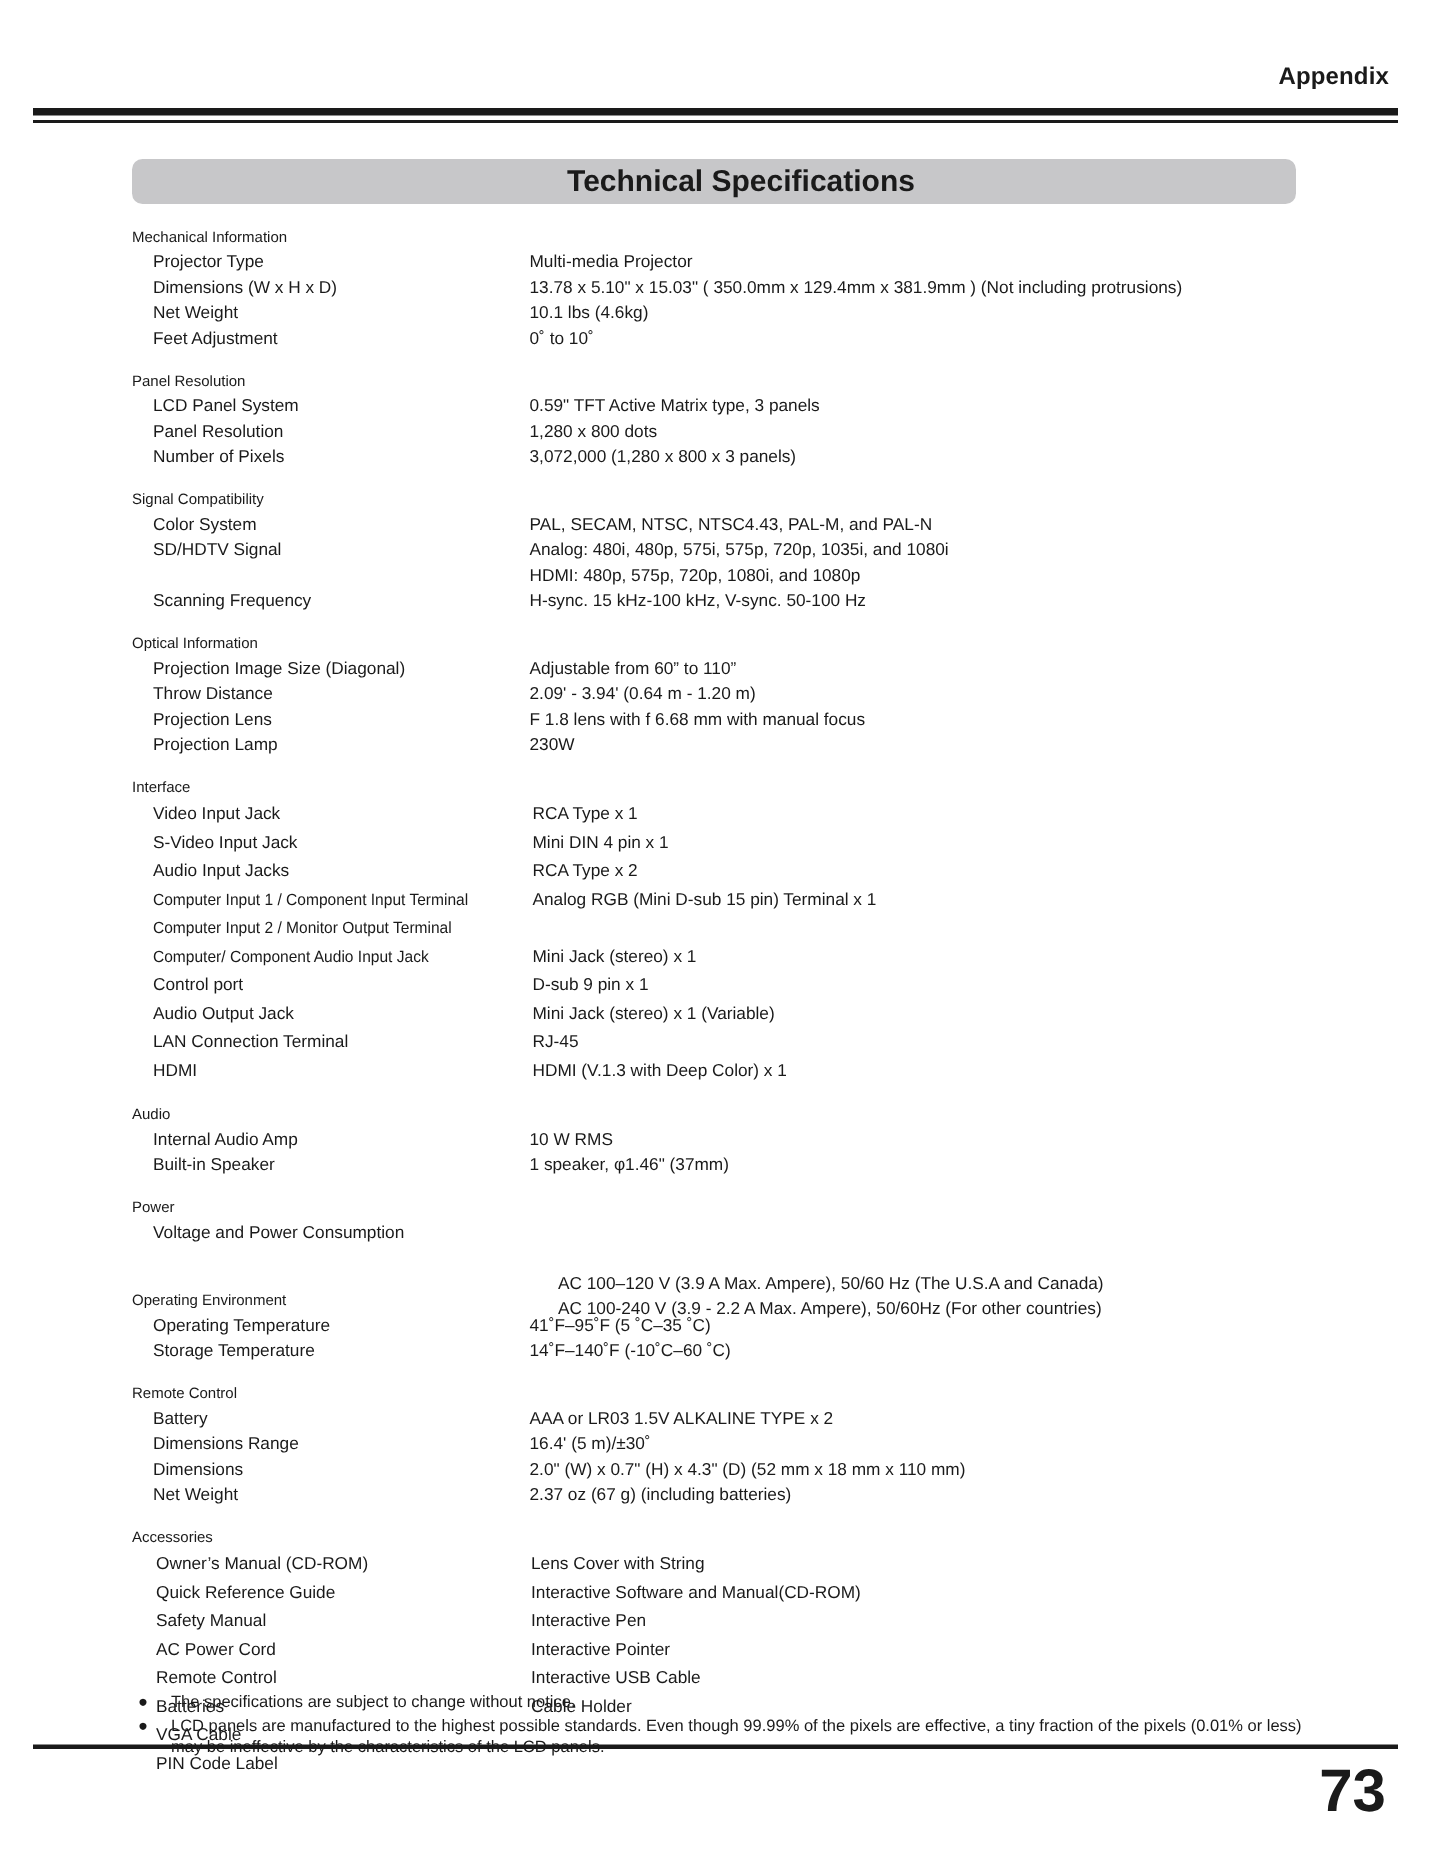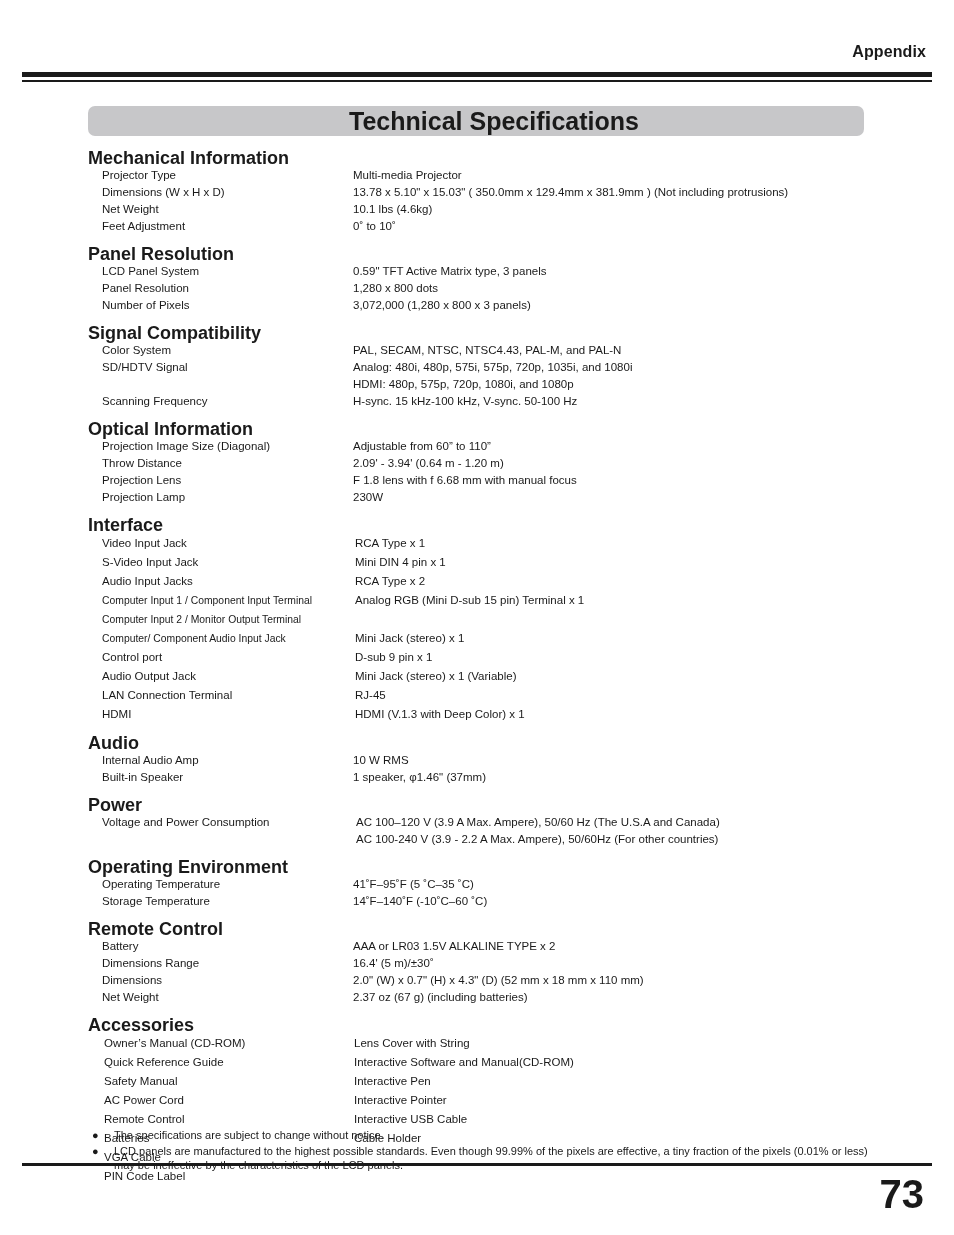--- a/index.html
+++ b/index.html
@@ -59,37 +59,37 @@
     height: 30px;
     background: #c7c7c9;
     border-radius: 7px;
   }
   #spec-banner-title {
     position: absolute;
     left: 0;
     right: 0;
     top: 5px;
     text-align: center;
-    font-size: 25px;
+    font-size: 20px;
     font-weight: bold;
     line-height: 20px;
     padding-left: 36px;
   }
 
   
   #spec-body {
     position: absolute;
     left: 88px;
     top: 150px;
     width: 800px;
   }
 
   .group-heading {
-    font-size: 18px;
-    font-weight: bold;
+    font-size: 10px;
+    font-weight: normal;
     line-height: 17px;
     margin: 0;
     padding: 0;
     white-space: nowrap;
   }
   .group-heading.spaced {
     margin-top: 11px;
   }
 
   .spec-rows {
@@ -126,21 +126,22 @@
     position: absolute;
     left: 265px;
     top: 0;
     font-size: 11.5px;
     white-space: nowrap;
   }
   .spec-value.nudge {
     left: 267px;
   }
   .spec-value.indent {
-    left: 268px;
+    left: 284px;
+    margin-top: 34px;
   }
 
   
   .acc-row {
     display: block;
     position: relative;
     height: 19px;
     line-height: 19px;
     white-space: nowrap;
   }

